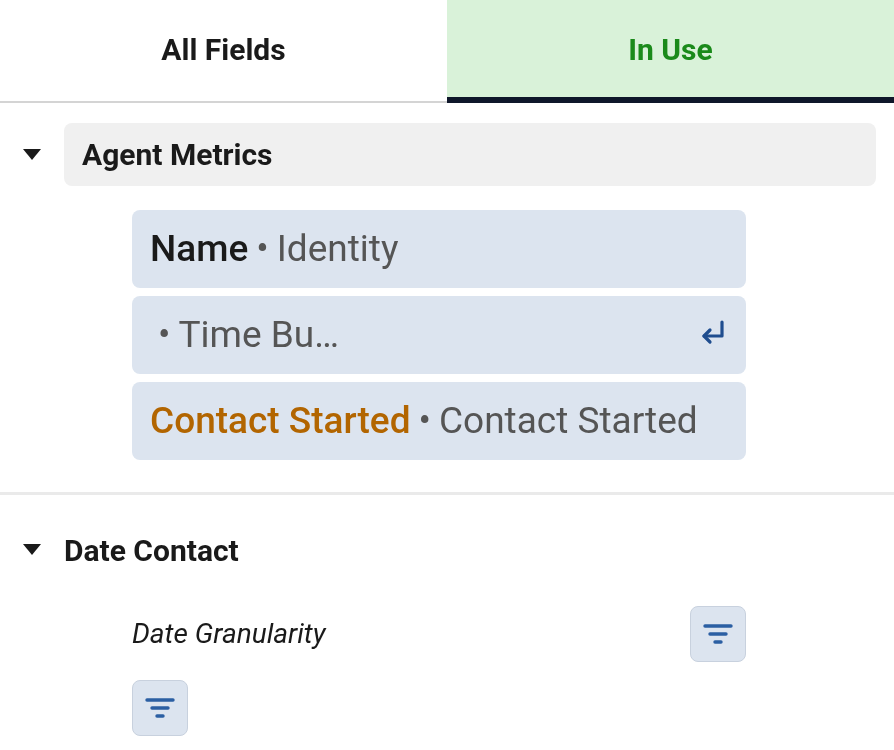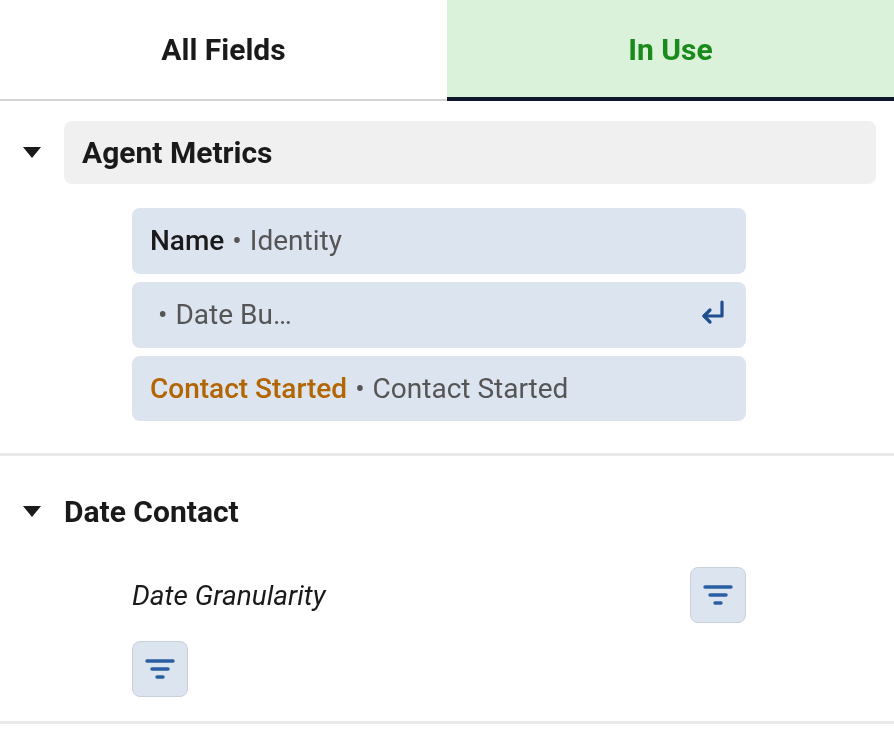--- a/index.html
+++ b/index.html
@@ -18,21 +18,21 @@
       flex: 1;
       text-align: center;
       font-size: 30px;
       font-weight: 700;
       padding: 32px 0 30px 0;
       cursor: pointer;
     }
     .tab.active {
       background: #d9f2d9;
       color: #1a8a1a;
-      border-bottom: 4px solid #0f172a;
+      border-bottom: 6px solid #0f172a;
       margin-bottom: -2px;
     }
     .tab.inactive {
       color: #1a1a1a;
       background: #fff;
     }
     .content {
       padding: 20px 18px 0 18px;
     }
     .section {
@@ -74,21 +74,21 @@
       margin-left: 114px;
       margin-right: 130px;
       margin-bottom: 32px;
     }
     .field-pill {
       display: flex;
       align-items: center;
       background: #dce4ef;
       border-radius: 8px;
       padding: 14px 18px;
-      font-size: 28px;
+      font-size: 37px;
       line-height: 1.35;
       color: #333;
       cursor: pointer;
       min-height: 62px;
     }
     .field-pill .primary {
       font-weight: 500;
       color: #1a1a1a;
     }
     .field-pill .primary.highlight {
@@ -181,21 +181,21 @@
     <div class="fields-list">
 
       <div class="field-pill">
         <span class="primary">Name</span>
         <span class="bullet">•</span>
         <span class="secondary">Identity</span>
       </div>
 
       <div class="field-pill">
         <span class="bullet">•</span>
-        <span class="secondary">Date Bu…</span>
+        <span class="secondary">Time Bu…</span>
         <span class="icon-slot">
           <svg width="32" height="30" viewBox="0 0 32 30" fill="none" stroke="#1f4d8f" stroke-width="3.2" stroke-linecap="round" stroke-linejoin="round">
             <path d="M26 2 L26 16 L8 16"></path>
             <path d="M14 10 L8 16 L14 22"></path>
           </svg>
         </span>
       </div>
 
       <div class="field-pill">
         <span class="primary highlight">Contact Started</span>

